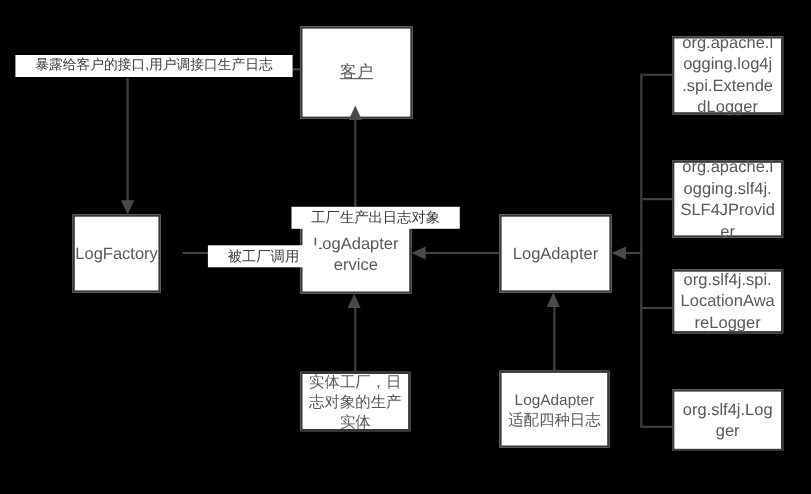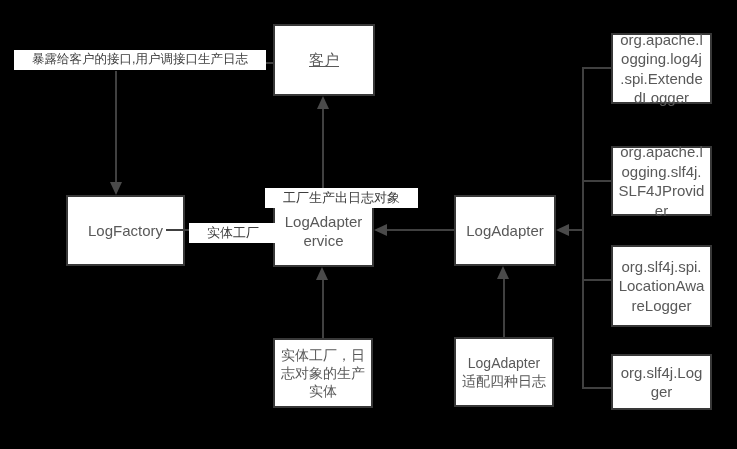--- a/index.html
+++ b/index.html
@@ -13,29 +13,29 @@
               line-height:1.25;padding:2px 18px;white-space:nowrap;z-index:5;}
   .edge-label.tiny{font-size:12.5px;}
   .line{position:absolute;background:#404040;z-index:1;}
   .ah{position:absolute;width:0;height:0;z-index:2;}
   .ah-right{border-top:6px solid transparent;border-bottom:6px solid transparent;border-left:13px solid #4a4a4a;}
   .ah-left{border-top:6px solid transparent;border-bottom:6px solid transparent;border-right:13px solid #4a4a4a;}
   .ah-up{border-left:6px solid transparent;border-right:6px solid transparent;border-bottom:13px solid #4a4a4a;}
   .ah-down{border-left:6px solid transparent;border-right:6px solid transparent;border-top:13px solid #4a4a4a;}
 
   
-  #n-client{left:273px;top:24px;width:102px;height:72px;text-decoration:underline;}
-  #n-logfactory{left:66px;top:195px;width:119px;height:71px;}
+  #n-client{left:273px;top:24px;width:102px;height:84px;text-decoration:underline;}
+  #n-logfactory{left:66px;top:195px;width:80px;height:71px;}
   #n-service{left:273px;top:195px;width:101px;height:72px;}
   #n-adapter{left:454px;top:195px;width:102px;height:71px;}
-  #n-entitynote{left:273px;top:338px;width:100px;height:70px;}
+  #n-entitynote{left:273px;top:338px;width:100px;height:54px;}
   #n-adapternote{left:454px;top:337px;width:100px;height:70px;}
   #n-r1{left:611px;top:33px;width:101px;height:71px;}
   #n-r2{left:611px;top:146px;width:101px;height:70px;}
-  #n-r3{left:611px;top:245px;width:101px;height:82px;}
+  #n-r3{left:611px;top:245px;width:101px;height:58px;}
   #n-r4{left:611px;top:354px;width:101px;height:56px;}
 
   
   #l-expose-h{left:240px;top:62px;width:33px;height:2px;}
   #l-expose-v{left:115px;top:71px;width:2px;height:113px;}
   #l-produce{left:322px;top:106px;width:2px;height:89px;}
   #l-impl{left:166px;top:229px;width:96px;height:2px;}
   #l-called{left:386px;top:229px;width:68px;height:2px;}
   #l-trunk-adapter{left:568px;top:229px;width:16px;height:2px;}
   #l-entity{left:322px;top:278px;width:2px;height:60px;}
@@ -83,21 +83,21 @@
   <div class="ah ah-down" id="a-expose"></div>
   <div class="ah ah-up" id="a-produce"></div>
   <div class="ah ah-right" id="a-impl"></div>
   <div class="ah ah-left" id="a-called"></div>
   <div class="ah ah-left" id="a-trunk"></div>
   <div class="ah ah-up" id="a-entity"></div>
   <div class="ah ah-up" id="a-adapternote"></div>
 
   <div class="edge-label tiny" id="el-expose">暴露给客户的接口,用户调接口生产日志</div>
   <div class="edge-label" id="el-produce">工厂生产出日志对象</div>
-  <div class="edge-label" id="el-impl">实体工厂</div>
+  <div class="edge-label" id="el-impl">被工厂调用</div>
 
   <div class="node" id="n-client">客户</div>
   <div class="node" id="n-logfactory">LogFactory</div>
   <div class="node" id="n-service">LogAdapter
 ervice</div>
   <div class="node" id="n-adapter">LogAdapter</div>
   <div class="node small" id="n-entitynote">实体工厂，日
 志对象的生产
 实体</div>
   <div class="node small" id="n-adapternote">LogAdapter

